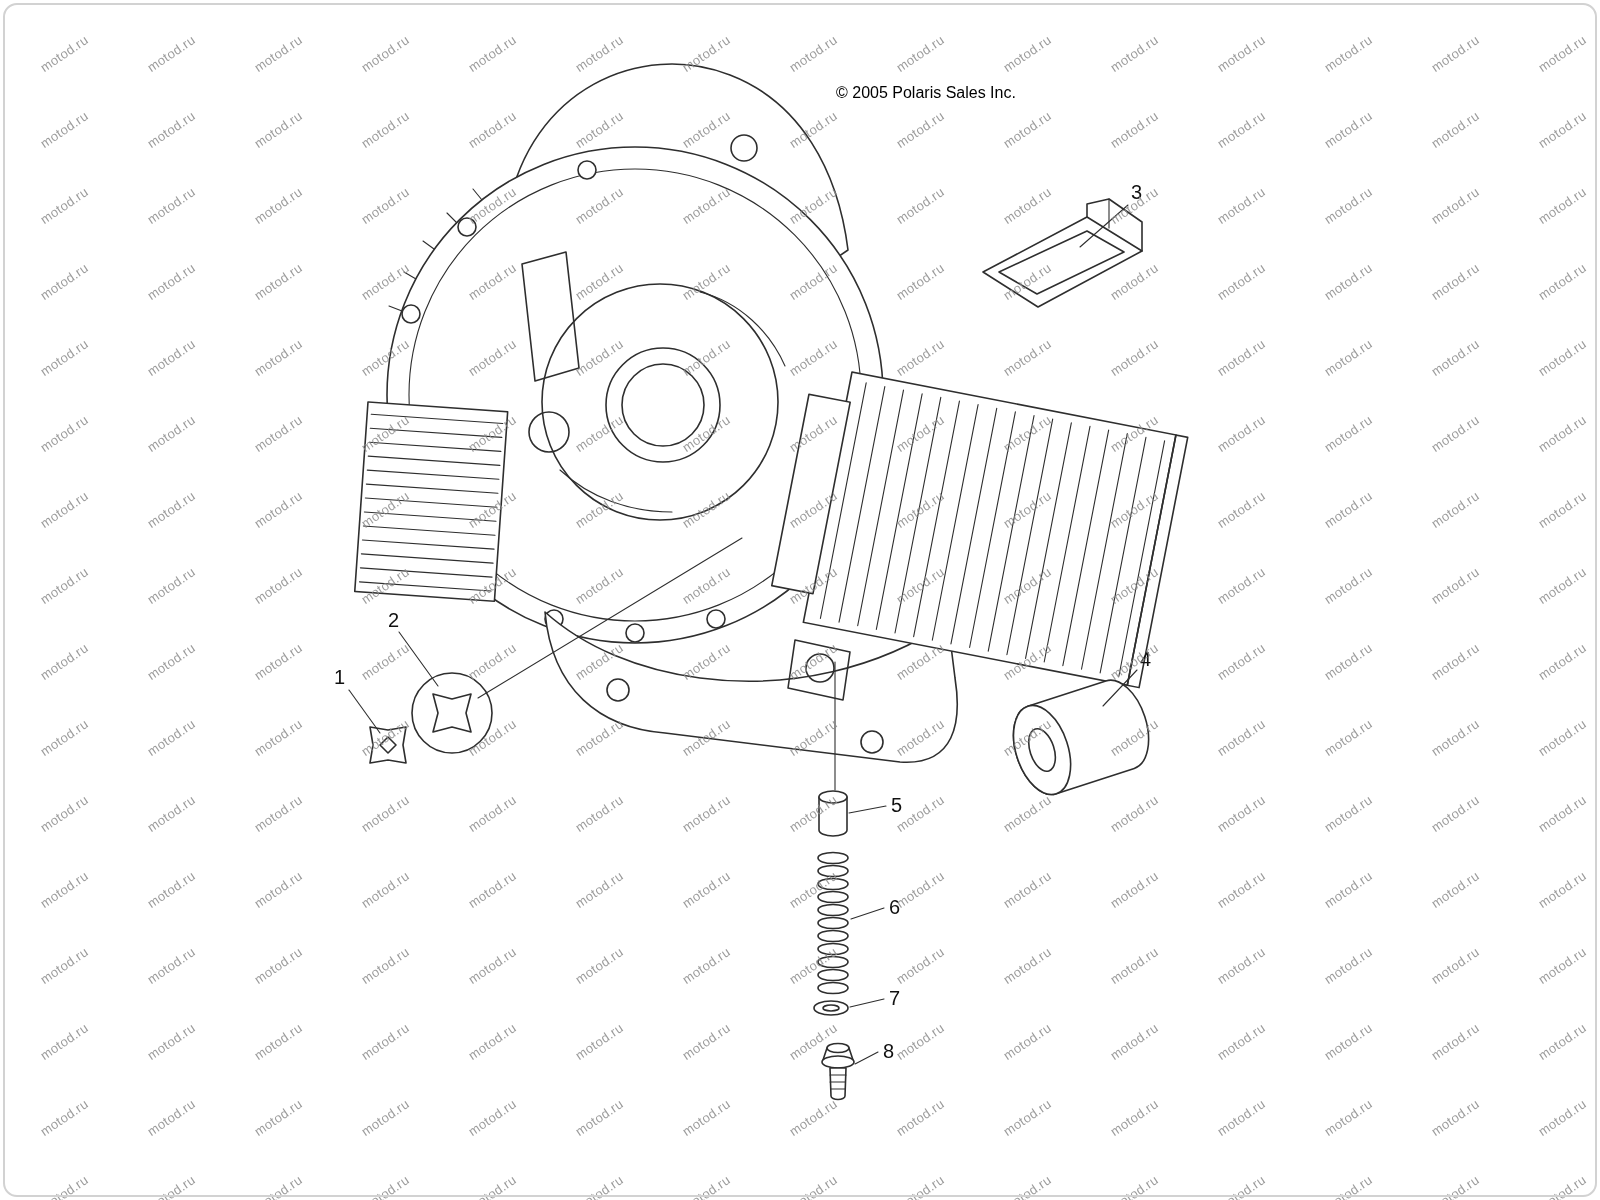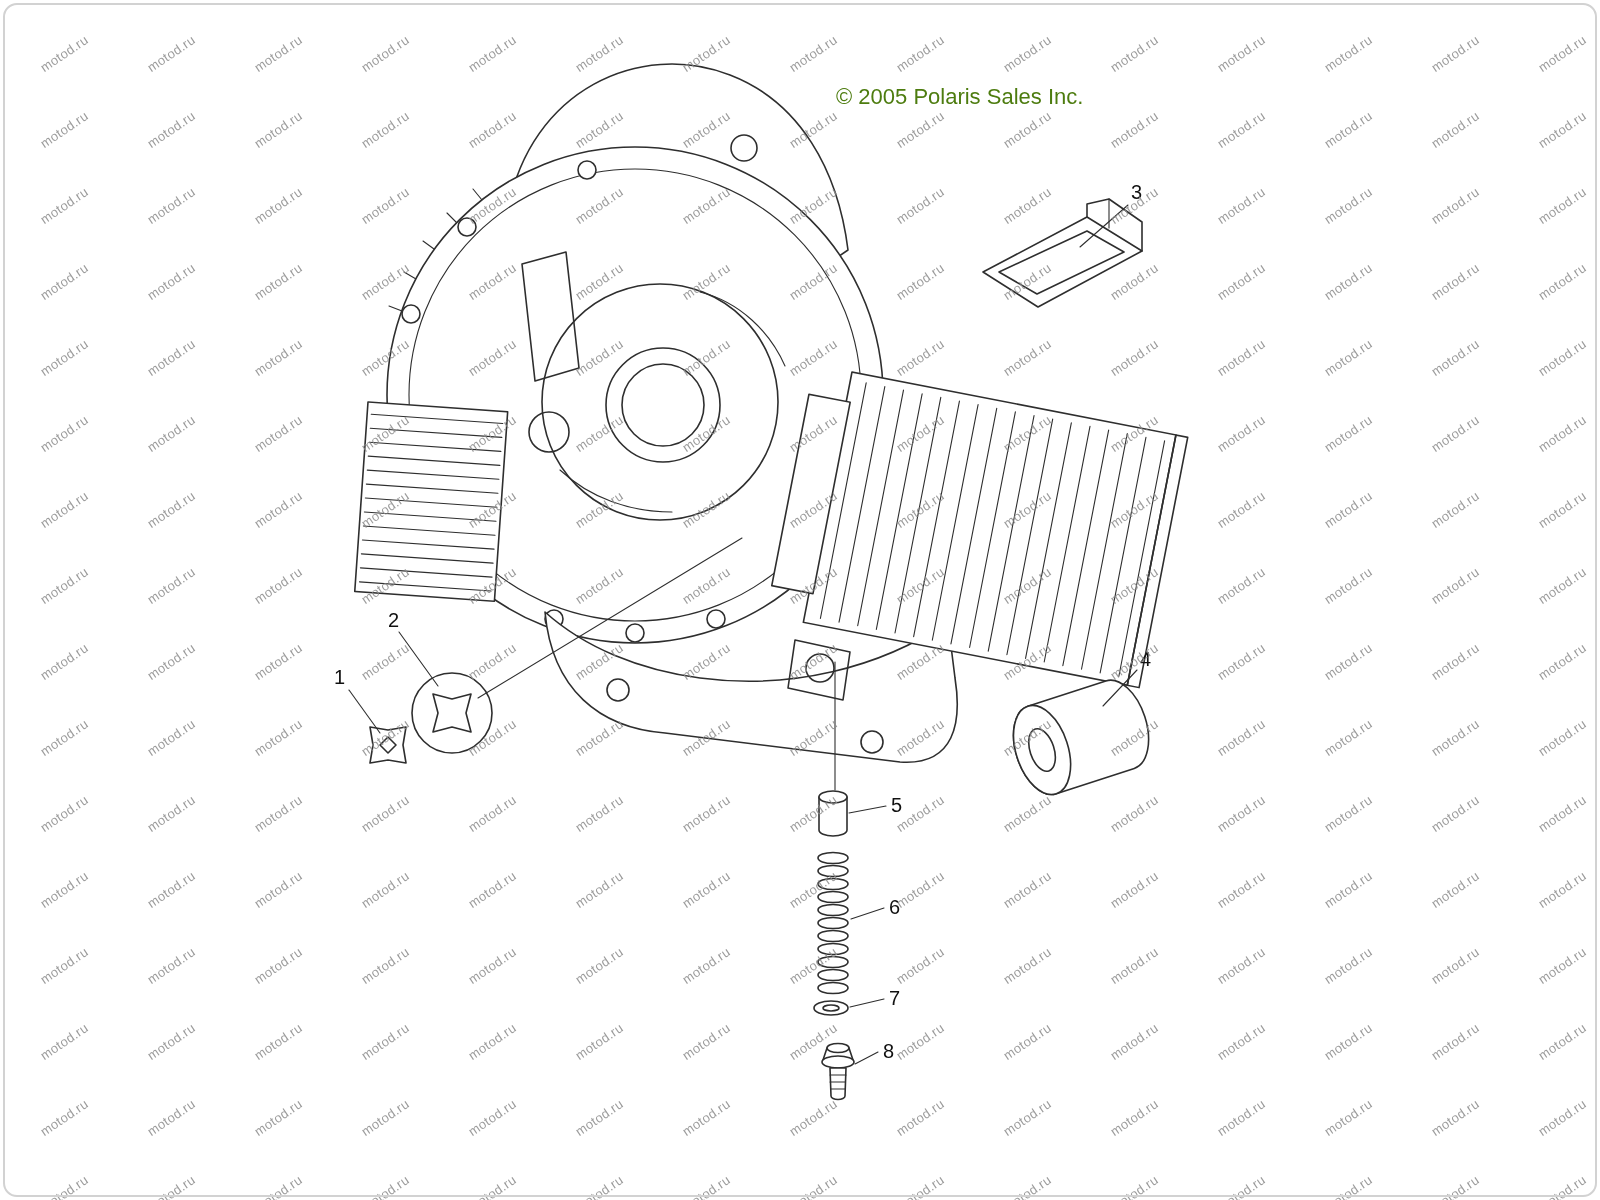--- a/index.html
+++ b/index.html
@@ -41,22 +41,22 @@
   .thin { stroke-width:1.1; }
   .fw { fill:#ffffff; }
   .callout {
     font-size:20px;
     fill:#111111;
     font-family:"Liberation Sans", sans-serif;
   }
   .copyright {
     position:absolute;
     left:836px; top:84px;
-    font-size:22px;
-    color:#4d7c0f;
+    font-size:16px;
+    color:#000000;
     z-index:2;
   }
 </style>
 </head>
 <body style="--line: #2e2e2e; --border: #d2d2d2; --background: #ffffff;">
 
 <div class="page">
 
   <div class="copyright">© 2005 Polaris Sales Inc.</div>
 

